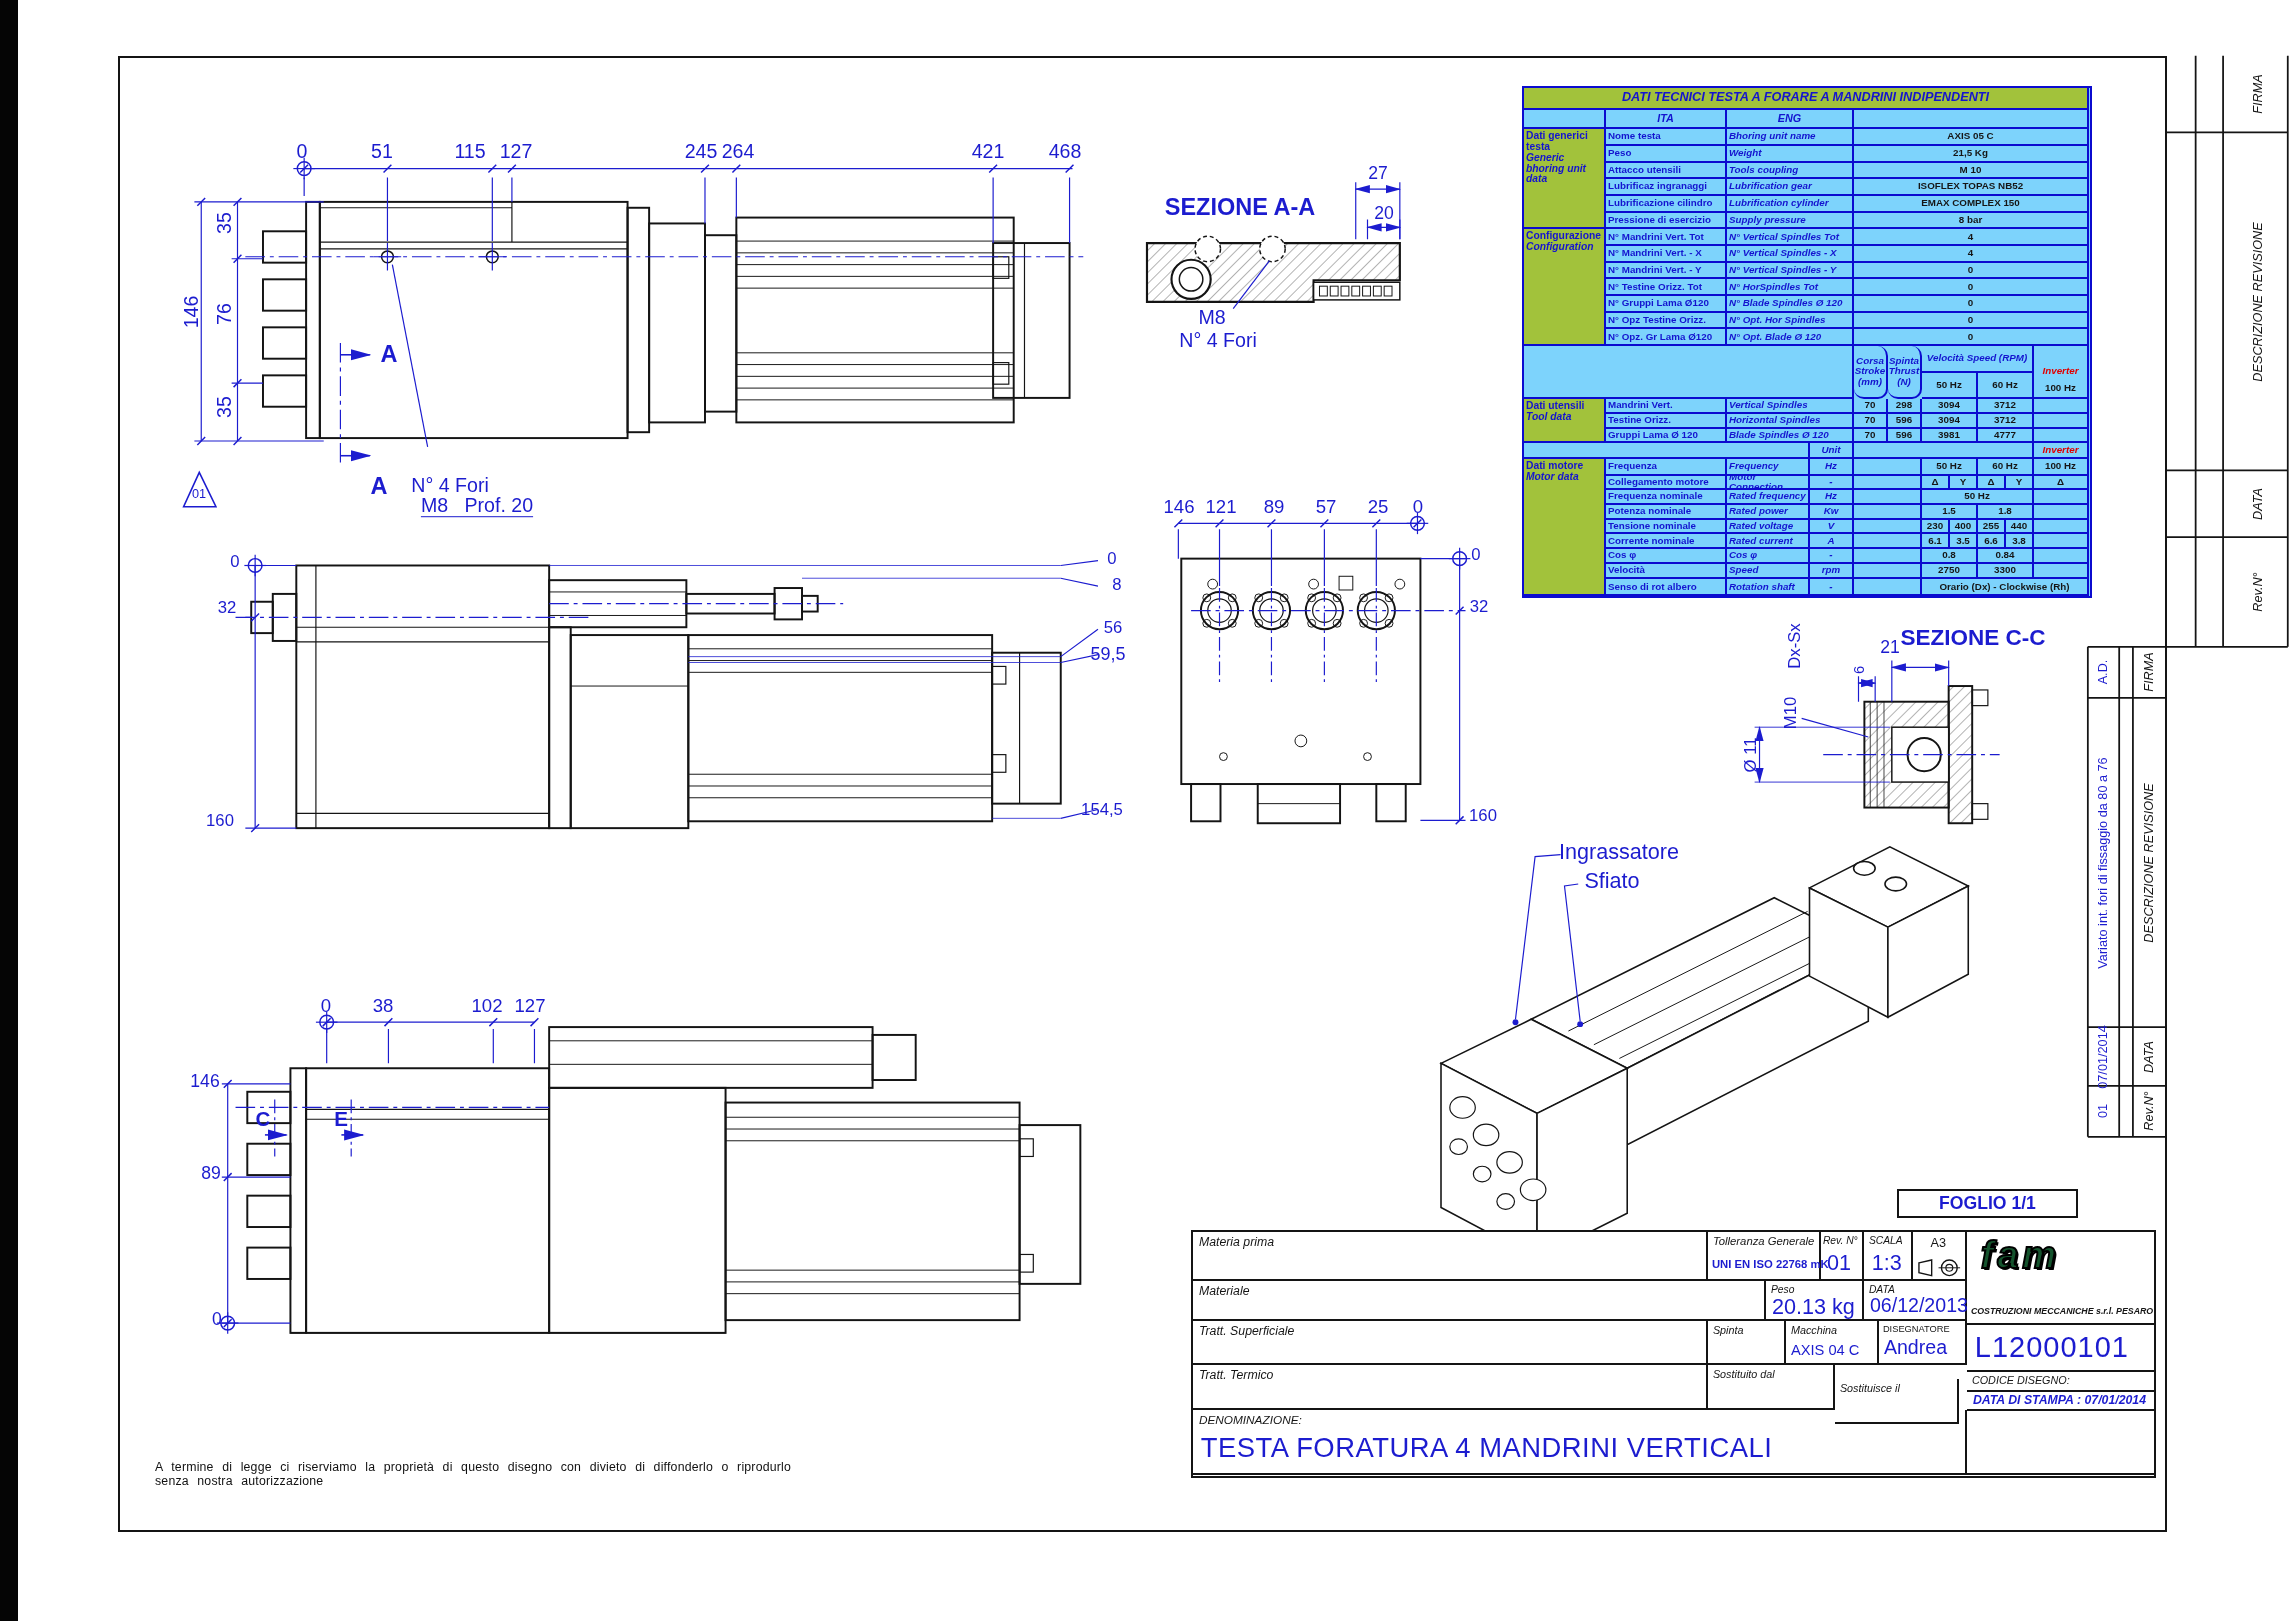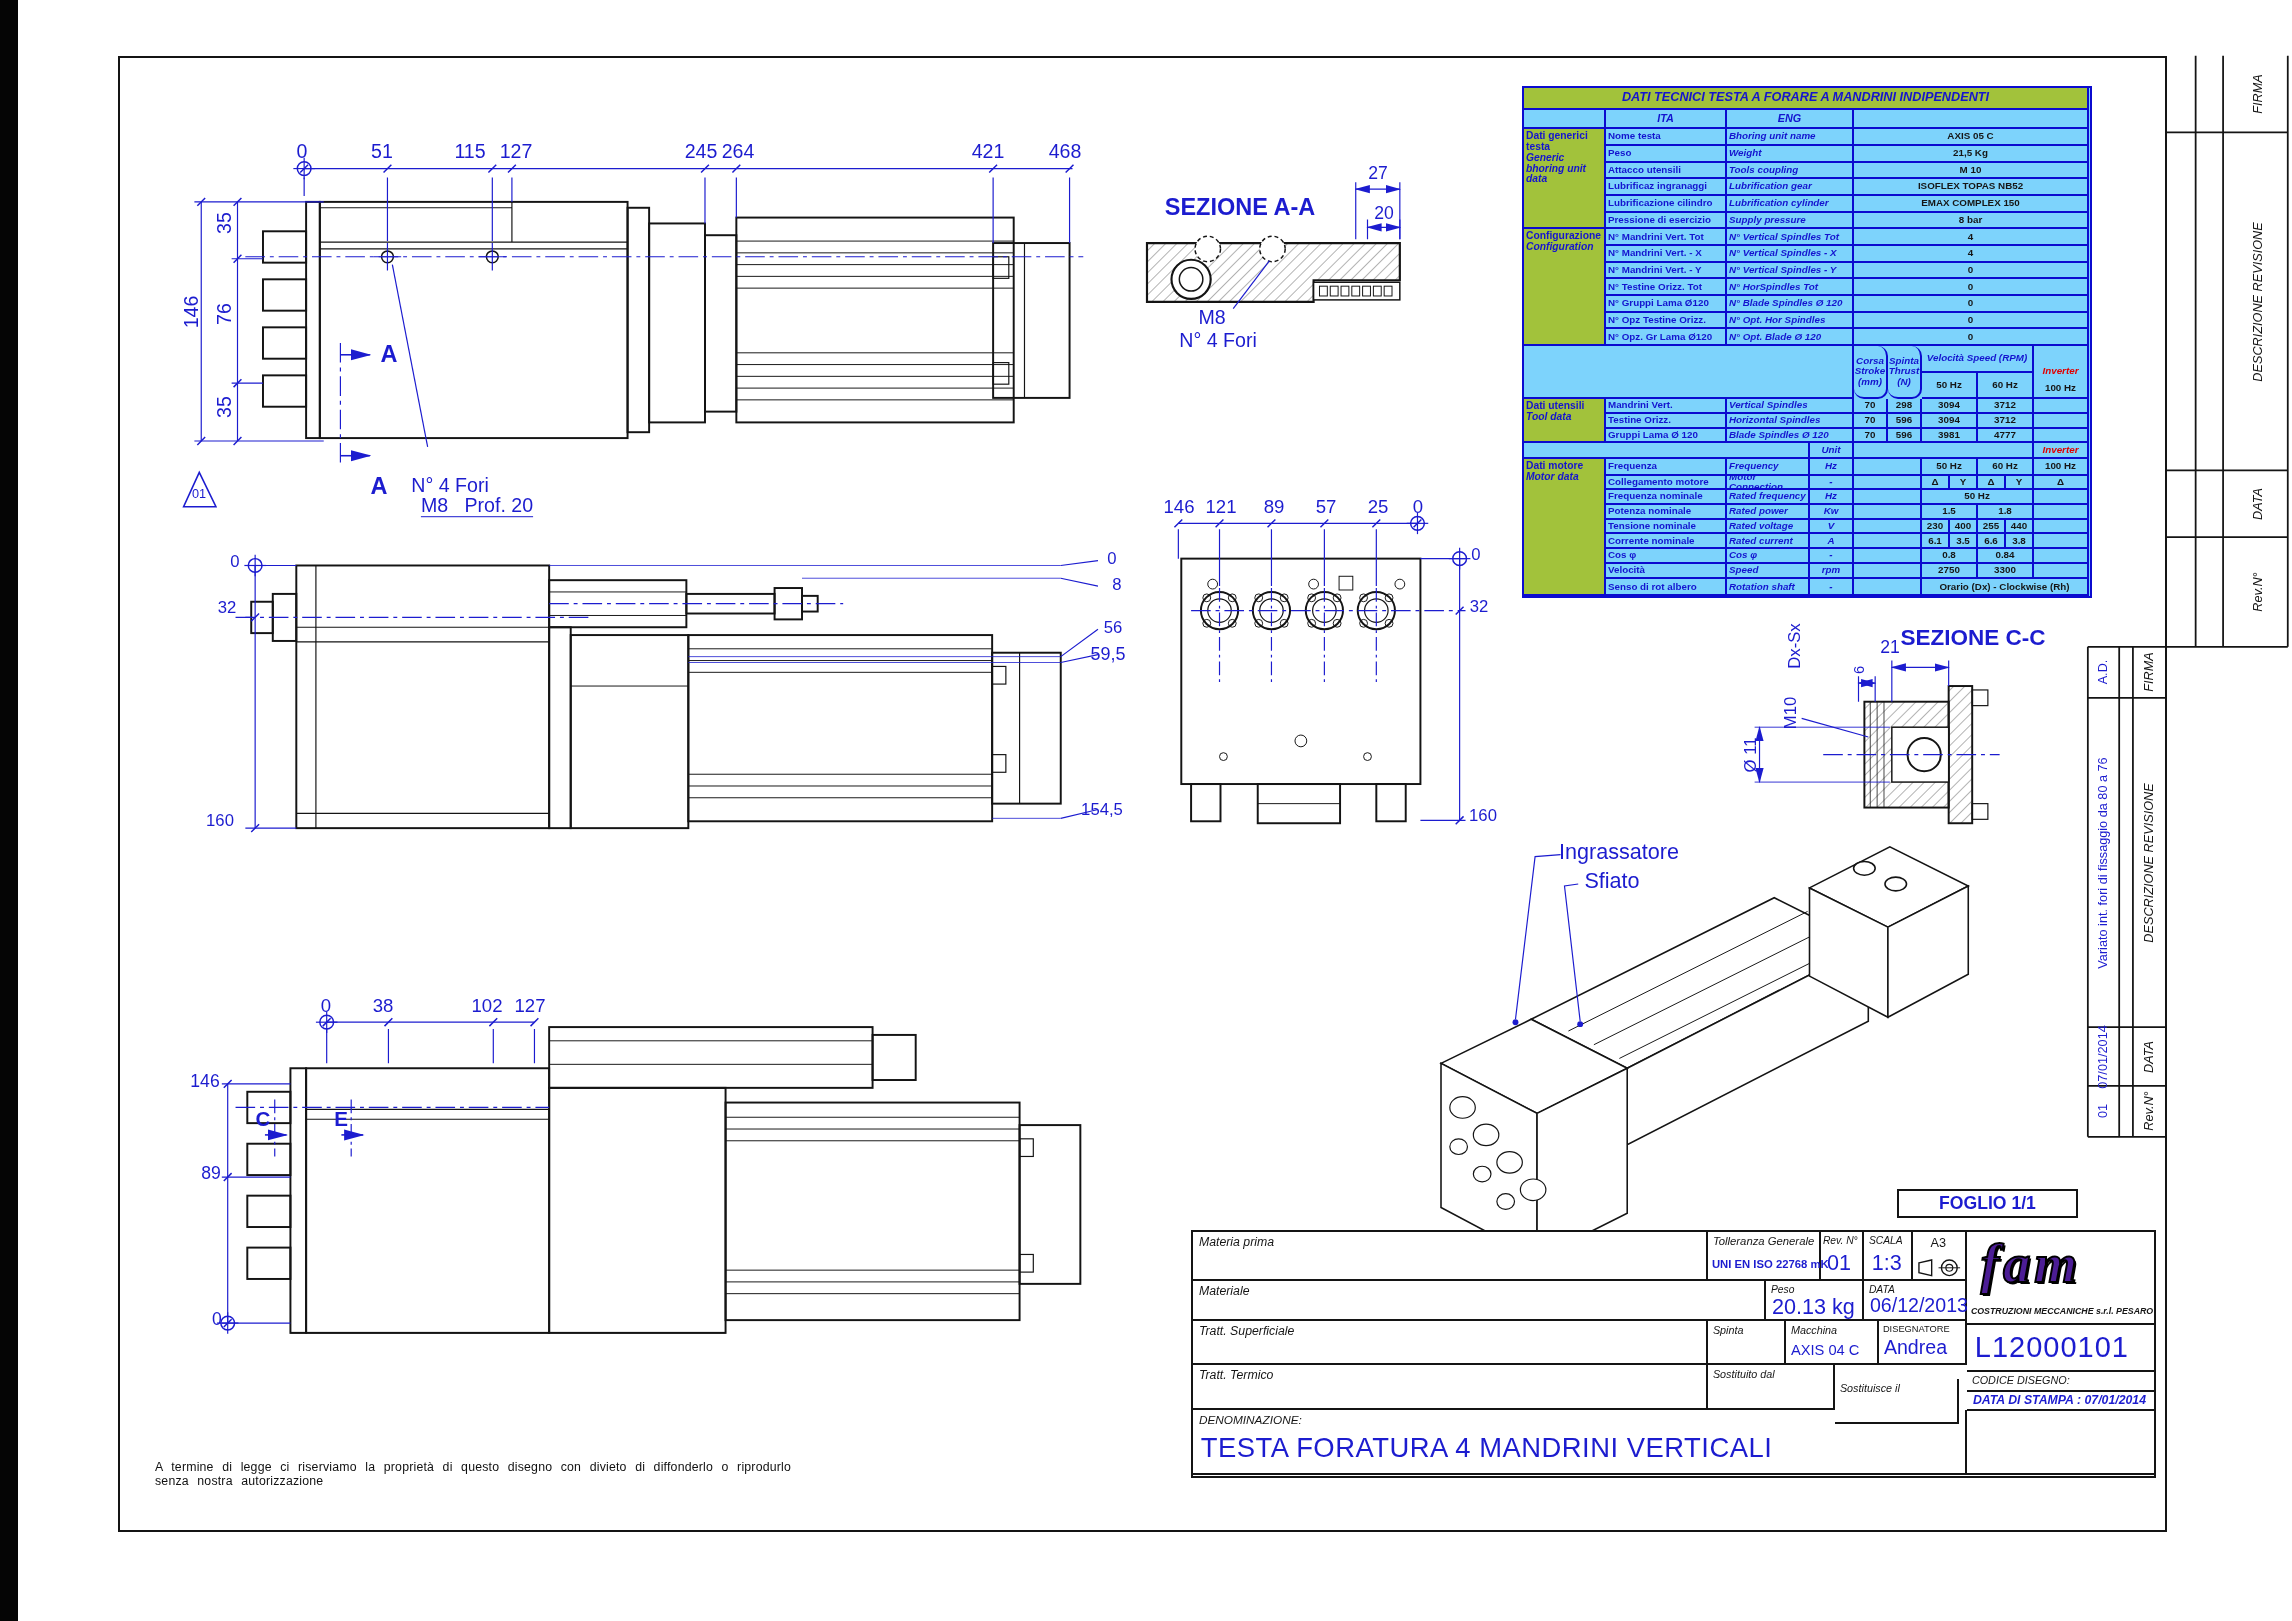--- a/index.html
+++ b/index.html
@@ -37,21 +37,21 @@
   .stack .srow{flex:1;display:flex;align-items:center;justify-content:center;
       color:#1414cf;font-weight:bold;font-style:italic;font-size:9.8px;}
   .stack .split{flex:1;display:flex;border-top:2px solid #0b0bcf;}
   .stack .split div{flex:1;display:flex;align-items:center;justify-content:center;color:#161616;font-weight:bold;font-size:9.8px;}
   .stack .split div + div{border-left:2px solid #0b0bcf;}
   
   #titleblock{left:1191px;top:1230px;width:965px;height:248px;border:2.5px solid #141414;box-sizing:border-box;background:#fff;}
   .cell{position:absolute;border-right:2px solid #141414;border-bottom:2px solid #141414;box-sizing:border-box;}
   .lab{position:absolute;font-style:italic;font-size:12.3px;color:#151515;white-space:nowrap;}
   .bval{position:absolute;color:#1c1ccf;white-space:nowrap;line-height:1;}
-  .fam{font-family:Liberation Serif, serif;font-style:italic;font-weight:900;font-size:55px;color:#4c1d95;
+  .fam{font-family:Liberation Sans, sans-serif;font-style:italic;font-weight:900;font-size:38px;color:#14532d;
        -webkit-text-stroke:2px #000;text-shadow:2px 2px 0 #000;letter-spacing:3.9px;}
   
   .rot{position:absolute;transform:translate(-50%,-50%) rotate(-90deg);white-space:nowrap;}
   .revhdr{font-style:italic;font-size:12.7px;color:#151515;}
   .revval{font-size:12.7px;color:#1c1ccf;}
   #foglio-box{left:1897px;top:1189px;width:181px;height:29px;border:2.5px solid #141414;box-sizing:border-box;
      display:flex;align-items:center;justify-content:center;color:#1c1ccf;font-weight:bold;font-size:17.6px;}
   #disclaimer{left:155px;top:1460px;width:667px;font-size:12.3px;color:#111;word-spacing:4.9px;letter-spacing:0.2px;}
   svg{position:absolute;left:0;top:0;}
 </style>

